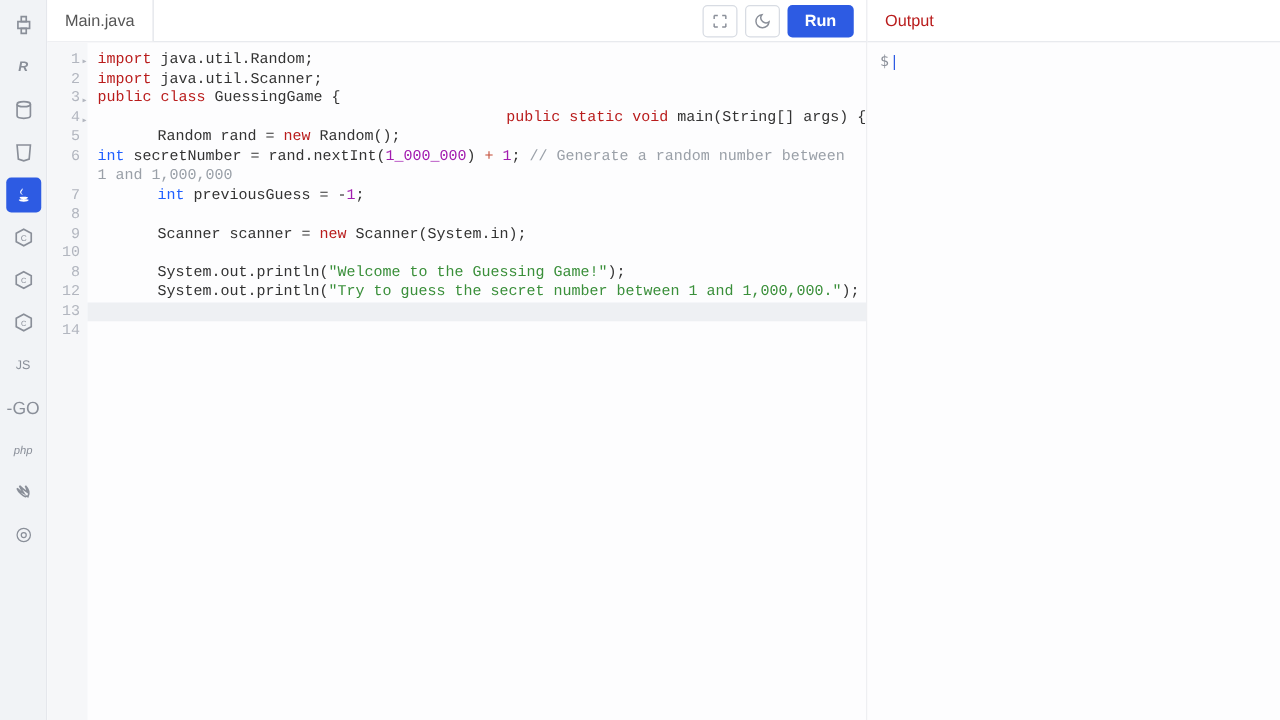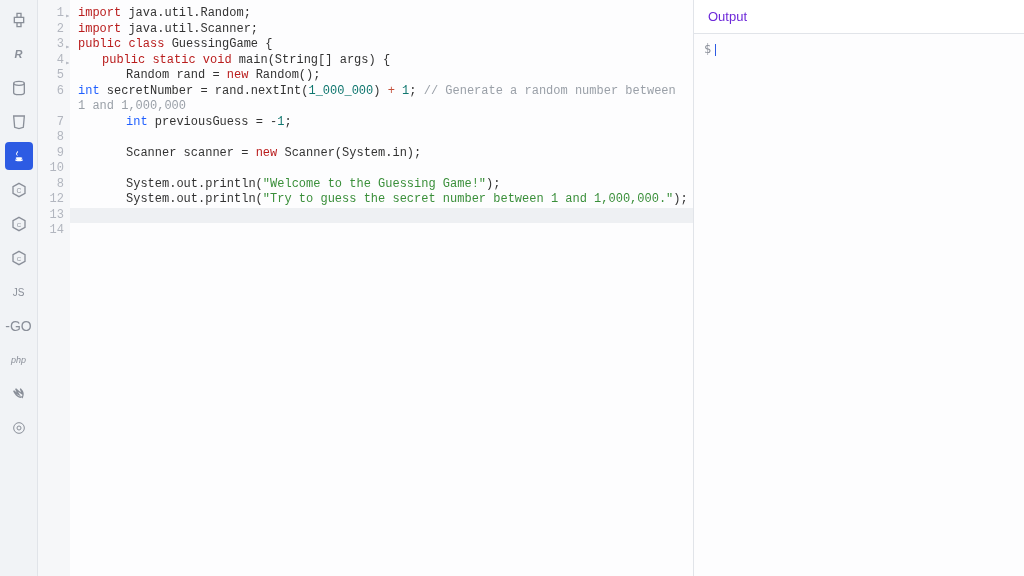--- a/index.html
+++ b/index.html
@@ -17,32 +17,32 @@
   .hbtn { width: 28px; height: 26px; border: 1px solid #d8dce3; border-radius: 4px; margin-right: 6px; display:flex; align-items:center; justify-content:center; color:#8a8f99; background:#fff; cursor:pointer; }
   .hbtn svg { width:14px; height:14px; }
   .run-btn { background:#2d5be3; color:#fff; border:none; border-radius:4px; height:26px; padding:0 14px; font-size:13px; font-weight:600; margin-right:10px; cursor:pointer; }
   .code-area { flex:1; display:flex; background:#fdfdfe; font-family: Menlo, Consolas, "Courier New", monospace; font-size:12px; line-height:15.5px; overflow:hidden; }
   .gutter { width:32px; background:#f6f7f9; text-align:right; color:#b2b6bf; padding:6px 6px 0 0; user-select:none; }
   .gutter .ln { height:15.5px; position:relative; }
   .gutter .ln.fold::after { content:"▸"; font-size:8px; color:#b2b6bf; position:absolute; right:-6px; top:2px; }
   .code-body { flex:1; padding:6px 0 0 8px; position:relative; min-width:0; }
   .code-line { height:15.5px; white-space:pre; }
   .code-line.wrap { white-space:pre-wrap; height:auto; min-height:15.5px; padding-left:0; }
-  .tab1 { padding-left:24px; }
+  .tab1 { padding-left:24px;text-align:right; }
   .tab2 { padding-left:48px; }
   .cur { background:#eef0f3; margin-left:-8px; padding-left:8px; }
   .kw { color:#b91c1c; }
   .typekw { color:#1f5fff;margin-top:38px; }
   .str { color:#3a8f3a; }
-  .num { color:#0f766e; }
+  .num { color:#a21caf; }
   .cmt { color:#9aa0a8; }
   .op { color:#c4503a; }
   .cls { color:#333; }
   .output-col { width:330px; display:flex; flex-direction:column; background:#fff; }
-  .output-header { height:34px; border-bottom:1px solid #e1e4e9; display:flex; align-items:center; padding:0 14px; font-size:13px; color:#6d28d9; }
+  .output-header { height:34px; border-bottom:1px solid #e1e4e9; display:flex; align-items:center; padding:0 14px; font-size:13px; color:#b91c1c; }
   .output-body { flex:1; background:#fdfdfe; font-family:Menlo,Consolas,monospace; font-size:12px; padding:8px 10px; color:#8a8f99; }
   .prompt-cursor { display:inline-block; width:1px; height:12px; background:#2d5be3; margin-left:4px; vertical-align:middle; }
 </style>
 </head>
 <body>
 
 <div class="app">
   <div class="sidebar">
     <div class="side-item">
       <svg viewBox="0 0 24 24" fill="none" stroke="currentColor" stroke-width="2">
@@ -96,20 +96,35 @@
     <div class="side-item">
       <svg viewBox="0 0 24 24" fill="none" stroke="currentColor" stroke-width="1.5">
           <circle cx="12" cy="12" r="8"></circle>
           <circle cx="12" cy="12" r="3"></circle>
         </svg>
     </div>
   </div>
 
   <div class="main">
     <div class="editor-col">
+      <div class="editor-header">
+        <div class="tab">Main.java</div>
+        <div class="header-spacer"></div>
+        <div class="hbtn">
+          <svg viewBox="0 0 24 24" fill="none" stroke="currentColor" stroke-width="2">
+              <path d="M4 4h5M4 4v5M20 4h-5M20 4v5M4 20h5M4 20v-5M20 20h-5M20 20v-5"></path>
+            </svg>
+        </div>
+        <div class="hbtn">
+          <svg viewBox="0 0 24 24" fill="none" stroke="currentColor" stroke-width="2">
+              <path d="M21 12.8A9 9 0 1111.2 3a7 7 0 009.8 9.8z"></path>
+            </svg>
+        </div>
+        <button class="run-btn">Run</button>
+      </div>
 
       <div class="code-area">
         <div class="gutter">
           <div class="ln fold">1</div>
           <div class="ln">2</div>
           <div class="ln fold">3</div>
           <div class="ln fold">4</div>
           <div class="ln">5</div>
           <div class="ln" style="height:31px;">6</div>
           <div class="ln">7</div>

